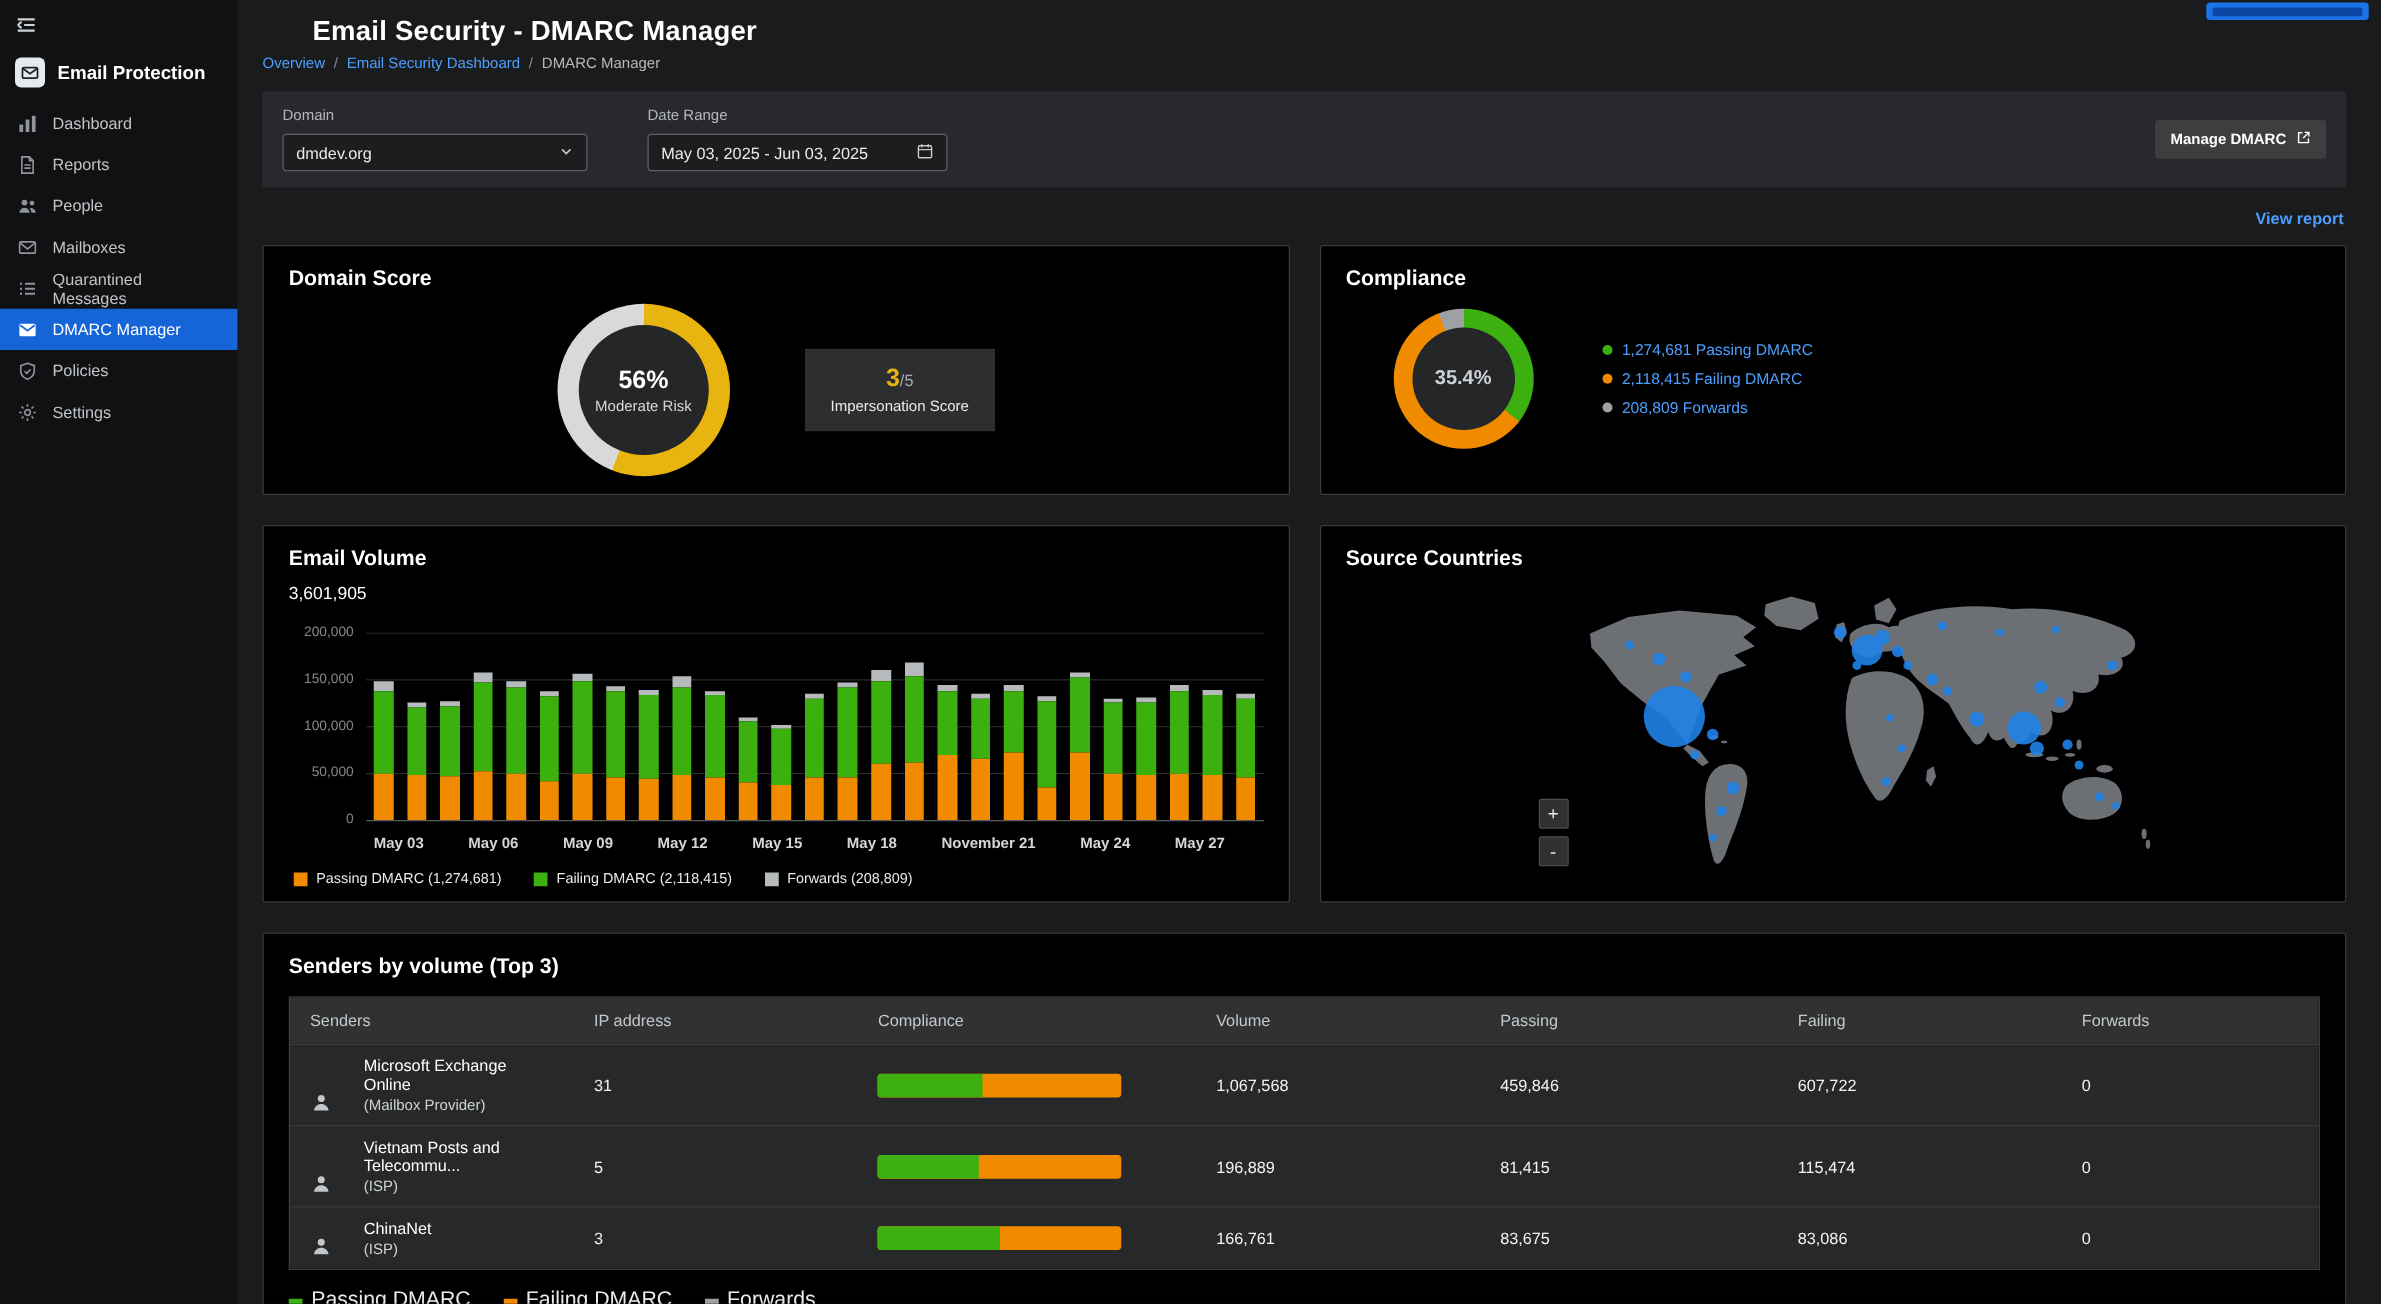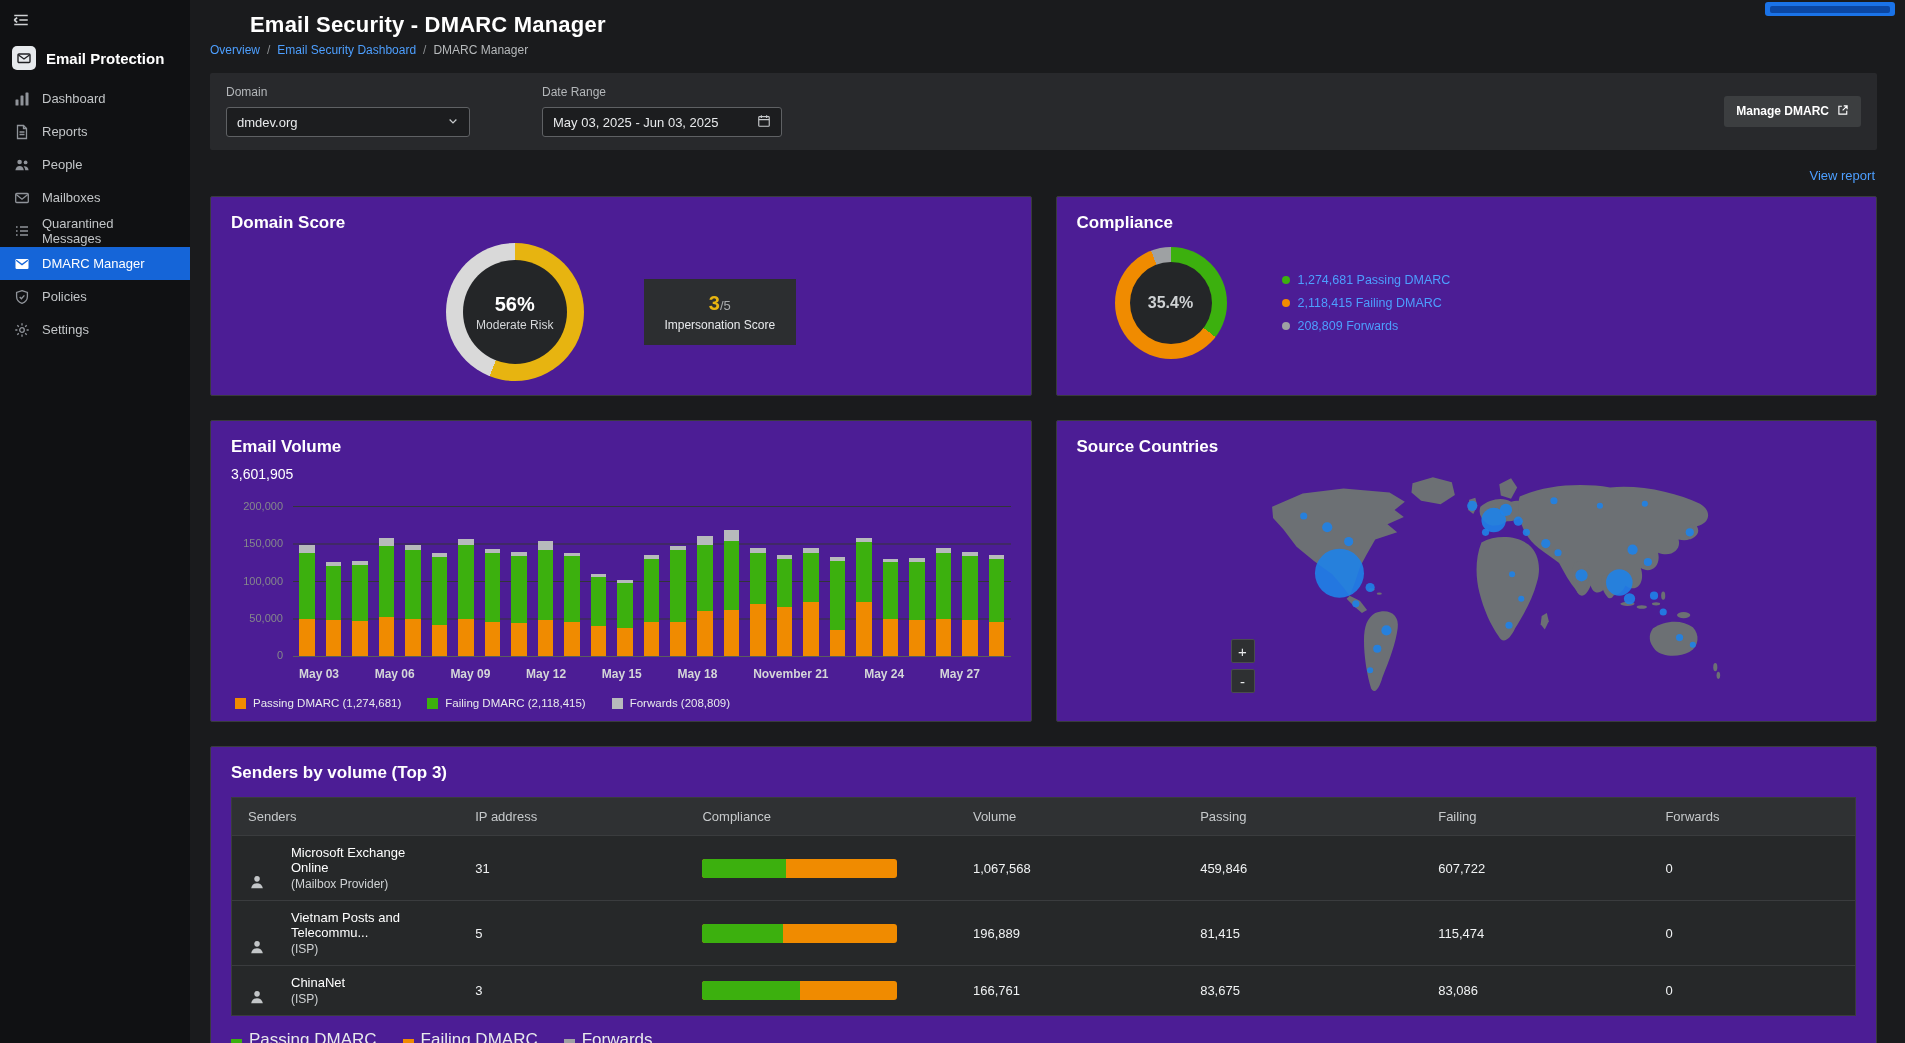--- a/index.html
+++ b/index.html
@@ -30,29 +30,29 @@
   .account-badge{position:absolute;top:2px;right:10px;width:130px;height:14px;background:#1a73e8;border-radius:3px;display:flex;align-items:center;padding:0 5px;box-sizing:border-box;cursor:pointer}
   .account-badge .redact{width:100%;height:7px;background:#0b47a3;border-radius:2px}
 
   
   .filter-bar{margin-top:16px;background:#28292c;border-radius:2px;padding:12px 16px 13px;display:flex;align-items:flex-end}
   .filter-group{display:flex;flex-direction:column;gap:8px}
   .filter-label{font-size:12px;color:#b4b7ba}
   .select,.date-input{height:30px;background:#1c1d1f;border:1px solid #5f6164;border-radius:3px;display:flex;align-items:center;justify-content:space-between;padding:0 10px;font-size:13px;color:#e8eaec;cursor:pointer;box-sizing:border-box}
   .select{width:244px}
   .date-input{width:240px}
-  .fg-date{margin-left:72px}
+  .fg-date{margin-left:48px}
   .manage-btn{margin-left:auto;align-self:center;background:#3c3e40;border:none;color:#fff;font-weight:bold;font-size:12px;padding:8px 12px;border-radius:3px;display:flex;align-items:center;gap:8px;cursor:pointer;font-family:inherit}
 
   .view-report{text-align:right;margin:16px 2px 12px}
-  .view-report a{color:#4d9fff;font-size:13px;font-weight:400;text-decoration:none;cursor:pointer}
+  .view-report a{color:#4d9fff;font-size:13px;font-weight:700;text-decoration:none;cursor:pointer}
 
   
   .grid{display:grid;grid-template-columns:1fr 1fr;gap:24px}
-  .card{background:#4c1d95;border:1px solid #393b3d;border-radius:2px;padding:16px 20px;box-sizing:border-box}
+  .card{background:#000000;border:1px solid #393b3d;border-radius:2px;padding:16px 20px;box-sizing:border-box}
   .card-title{font-size:17px;font-weight:bold;color:#fff}
   .row1{height:200px}
   .row2{height:302px}
   .wide{grid-column:1 / -1}
 
   
   .ds-body{display:flex;align-items:center;justify-content:center;gap:60px;margin-top:10px}
   .donut{position:relative;border-radius:50%}
   .donut .hole{position:absolute;background:#242628;border-radius:50%}
   .donut .center{position:absolute;inset:0;display:flex;flex-direction:column;align-items:center;justify-content:center;gap:2px}

